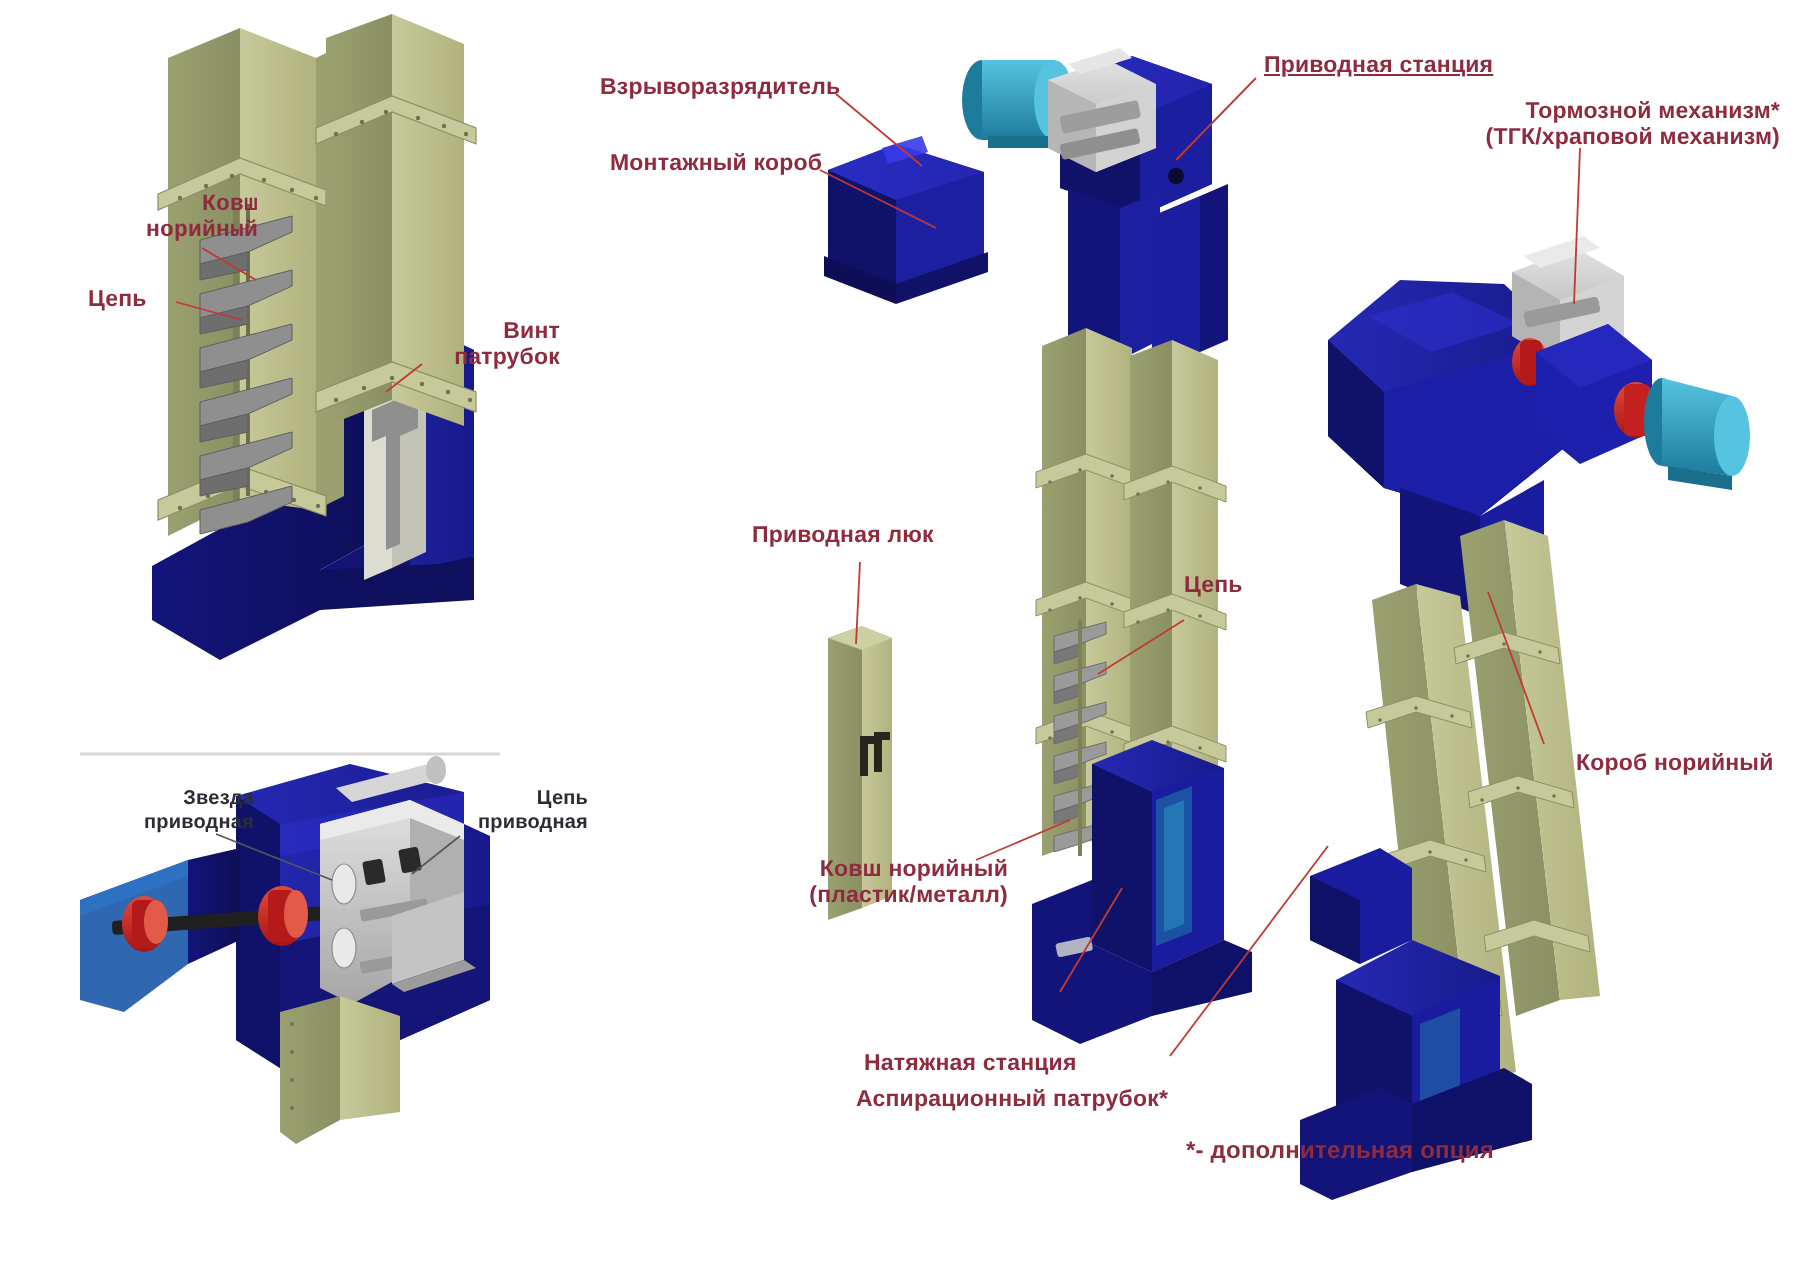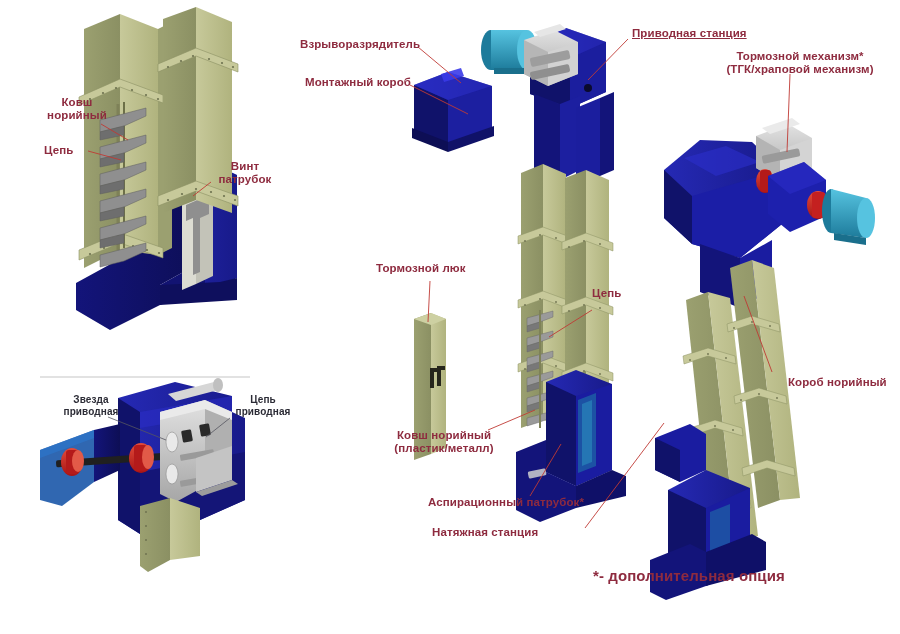--- a/index.html
+++ b/index.html
@@ -3,23 +3,23 @@
 <meta charset="utf-8">
 <title>Нория — схема</title>
 <style>
   html,body{margin:0;padding:0;background:#ffffff;}
   body{width:900px;height:634px;overflow:hidden;
        font-family:"Liberation Sans","DejaVu Sans",sans-serif;}
   #stage{position:relative;width:900px;height:634px;background:#fff;}
   svg#art{position:absolute;left:0;top:0;width:900px;height:634px;}
   .lbl{position:absolute;color:#8e2b3f;font-weight:bold;font-size:11.5px;
        line-height:13px;white-space:pre;letter-spacing:.1px;}
-  .lbl.c{text-align:center;}
+  .lbl.c{text-align:right;}
   .lbl.sm{font-size:10px;line-height:11.5px;}
-  .lbl.foot{font-size:15px;}
+  .lbl.foot{font-size:12px;}
 </style>
 </head>
 <body>
 
 <div id="stage">
 
   <svg id="art" viewBox="0 0 900 634">
     <defs>
       <linearGradient id="gOliveF" x1="0" y1="0" x2="1" y2="0">
         <stop offset="0" stop-color="#c7c99a"></stop>
@@ -411,21 +411,21 @@
         <path d="M706 552 L752 534 L766 542 L766 570 L706 586 Z" fill="#0f1068"></path>
       </g>
 
       <g stroke="#c03a34" stroke-width=".9" fill="none">
         <path d="M790 74 L787 152"></path>
         <path d="M772 372 L744 296"></path>
       </g>
     </g>
   </svg>
 
-  <div class="lbl c" style="left:40px;top:96px;width:74px;">Ковш
+  <div class="lbl c" style="left:55px;top:96px;width:74px;font-family:Liberation Mono, monospace;">Ковш
 норийный</div>
 
   <div class="lbl" style="left:44px;top:144px;">Цепь</div>
 
   <div class="lbl c" style="left:210px;top:160px;width:70px;">Винт
 патрубок</div>
 
   <div class="lbl c sm" style="left:55px;top:394px;width:72px;color:#2c2c36;">Звезда
 приводная</div>
 
@@ -434,28 +434,28 @@
 
   <div class="lbl" style="left:300px;top:38px;">Взрыворазрядитель</div>
 
   <div class="lbl" style="left:305px;top:76px;">Монтажный короб</div>
 
   <div class="lbl" style="left:632px;top:27px;text-decoration:underline;">Приводная станция</div>
 
   <div class="lbl c" style="left:710px;top:50px;width:180px;">Тормозной механизм*
 (ТГК/храповой механизм)</div>
 
-  <div class="lbl" style="left:376px;top:262px;">Тормозной люк</div>
+  <div class="lbl" style="left:376px;top:262px;">Приводная люк</div>
 
   <div class="lbl" style="left:592px;top:287px;">Цепь</div>
 
   <div class="lbl c" style="left:384px;top:429px;width:120px;">Ковш норийный
 (пластик/металл)</div>
 
   <div class="lbl" style="left:758px;top:376px;margin-left:30px;">Короб норийный</div>
 
   <div class="lbl" style="left:432px;top:502px;margin-top:24px;">Натяжная станция</div>
 
-  <div class="lbl" style="left:428px;top:496px;">Аспирационный патрубок*</div>
+  <div class="lbl" style="left:428px;top:544px;">Аспирационный патрубок*</div>
 
   <div class="lbl foot" style="left:593px;top:569px;">*- дополнительная опция</div>
 
 </div>
 
 </body></html>

